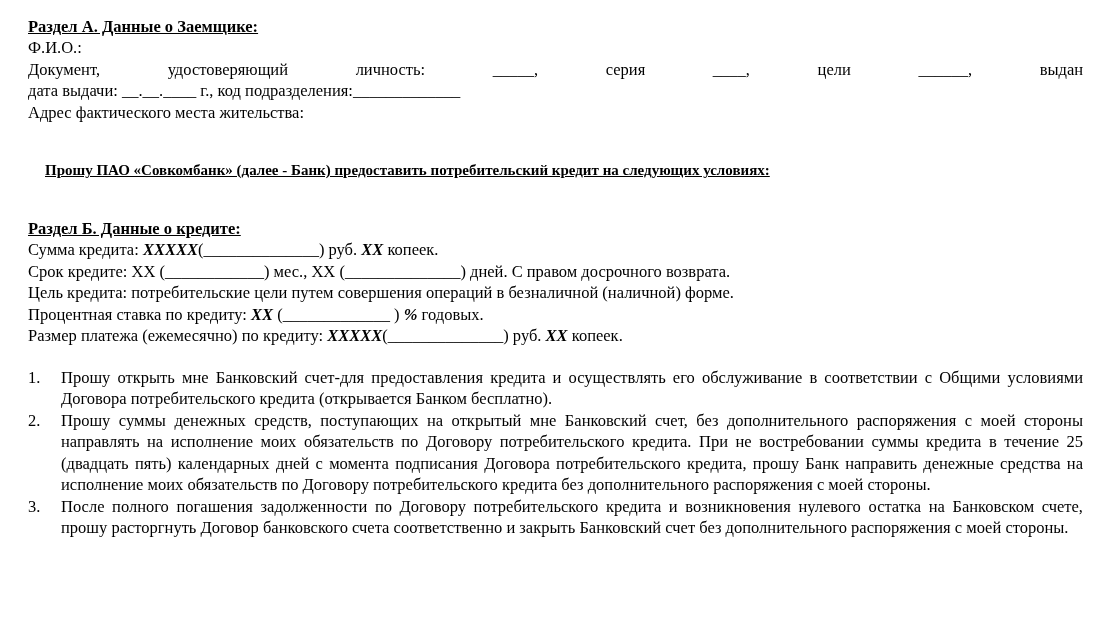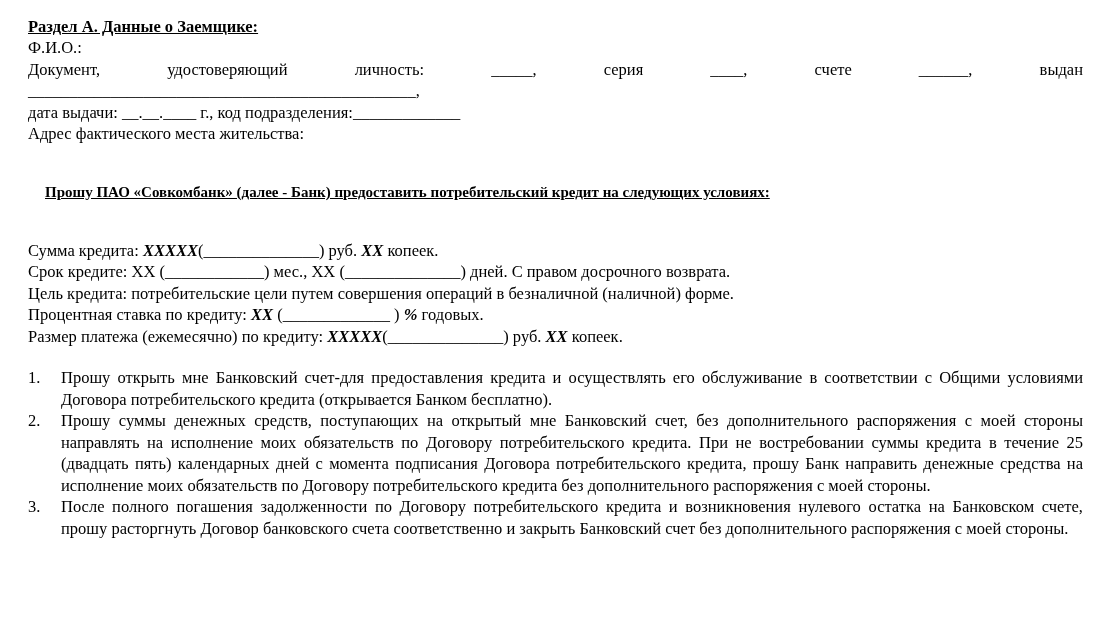--- a/index.html
+++ b/index.html
@@ -94,37 +94,37 @@
 
     <div class="line">Ф.И.О.:</div>
 
     <div class="line-justify">
       <span>Документ,</span>
       <span>удостоверяющий</span>
       <span>личность:</span>
       <span>_____,</span>
       <span>серия</span>
       <span>____,</span>
-      <span>счете</span>
+      <span>цели</span>
       <span>______,</span>
       <span>выдан</span>
     </div>
 
-    <div class="line">_______________________________________________,</div>
 
     <div class="line">дата выдачи: __.__.____ г., код подразделения:_____________</div>
 
     <div class="line">Адрес фактического места жительства:</div>
 
     <div class="gap-lg"></div>
 
     <div class="request-line">Прошу ПАО «Совкомбанк» (далее - Банк) предоставить потребительский кредит на следующих условиях:</div>
 
     <div class="gap-lg"></div>
 
+    <div class="section-title">Раздел Б. Данные о кредите:</div>
 
     <div class="line">
       Сумма кредита: <span class="bold">XXXXX</span>(______________) руб. <span class="bold">XX</span> копеек.
     </div>
     <div class="line">
       Срок кредите: XX (____________) мес., XX (______________) дней. С правом досрочного возврата.
     </div>
     <div class="line">Цель кредита: потребительские цели путем совершения операций в безналичной (наличной) форме.</div>
     <div class="line">
       Процентная ставка по кредиту: <span class="bold">XX</span> (_____________ ) <span class="bold">%</span> годовых.

